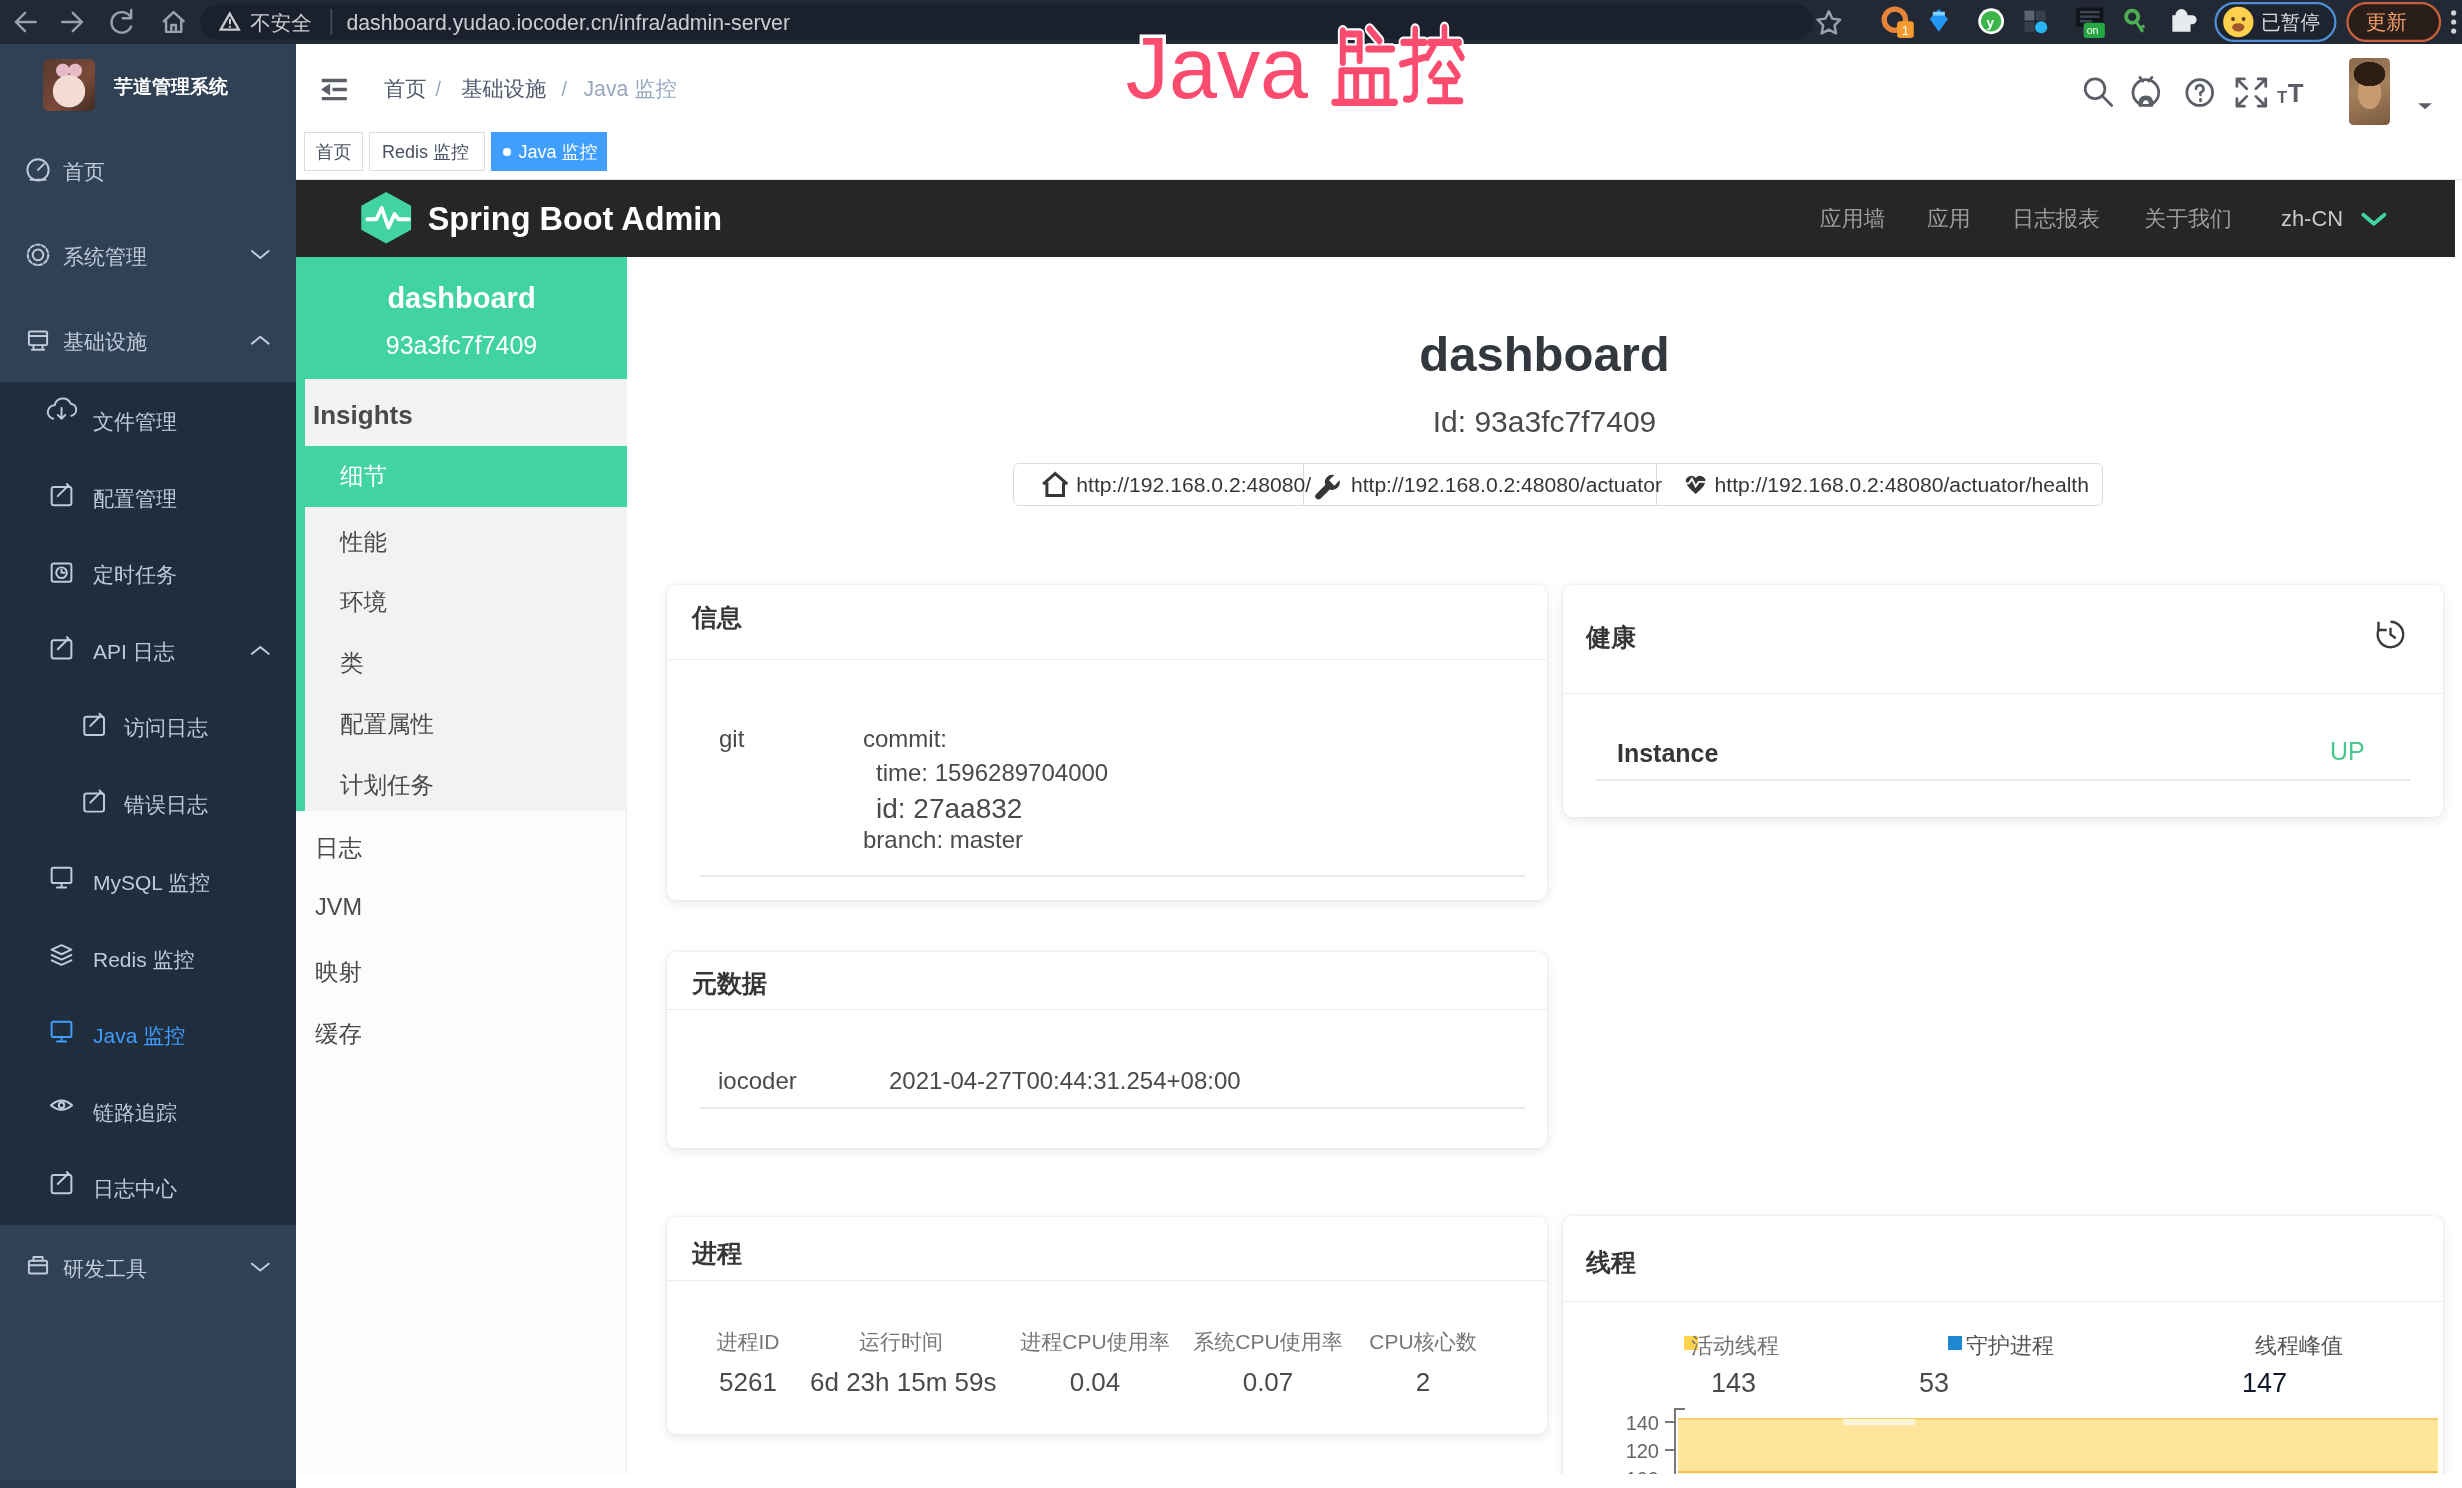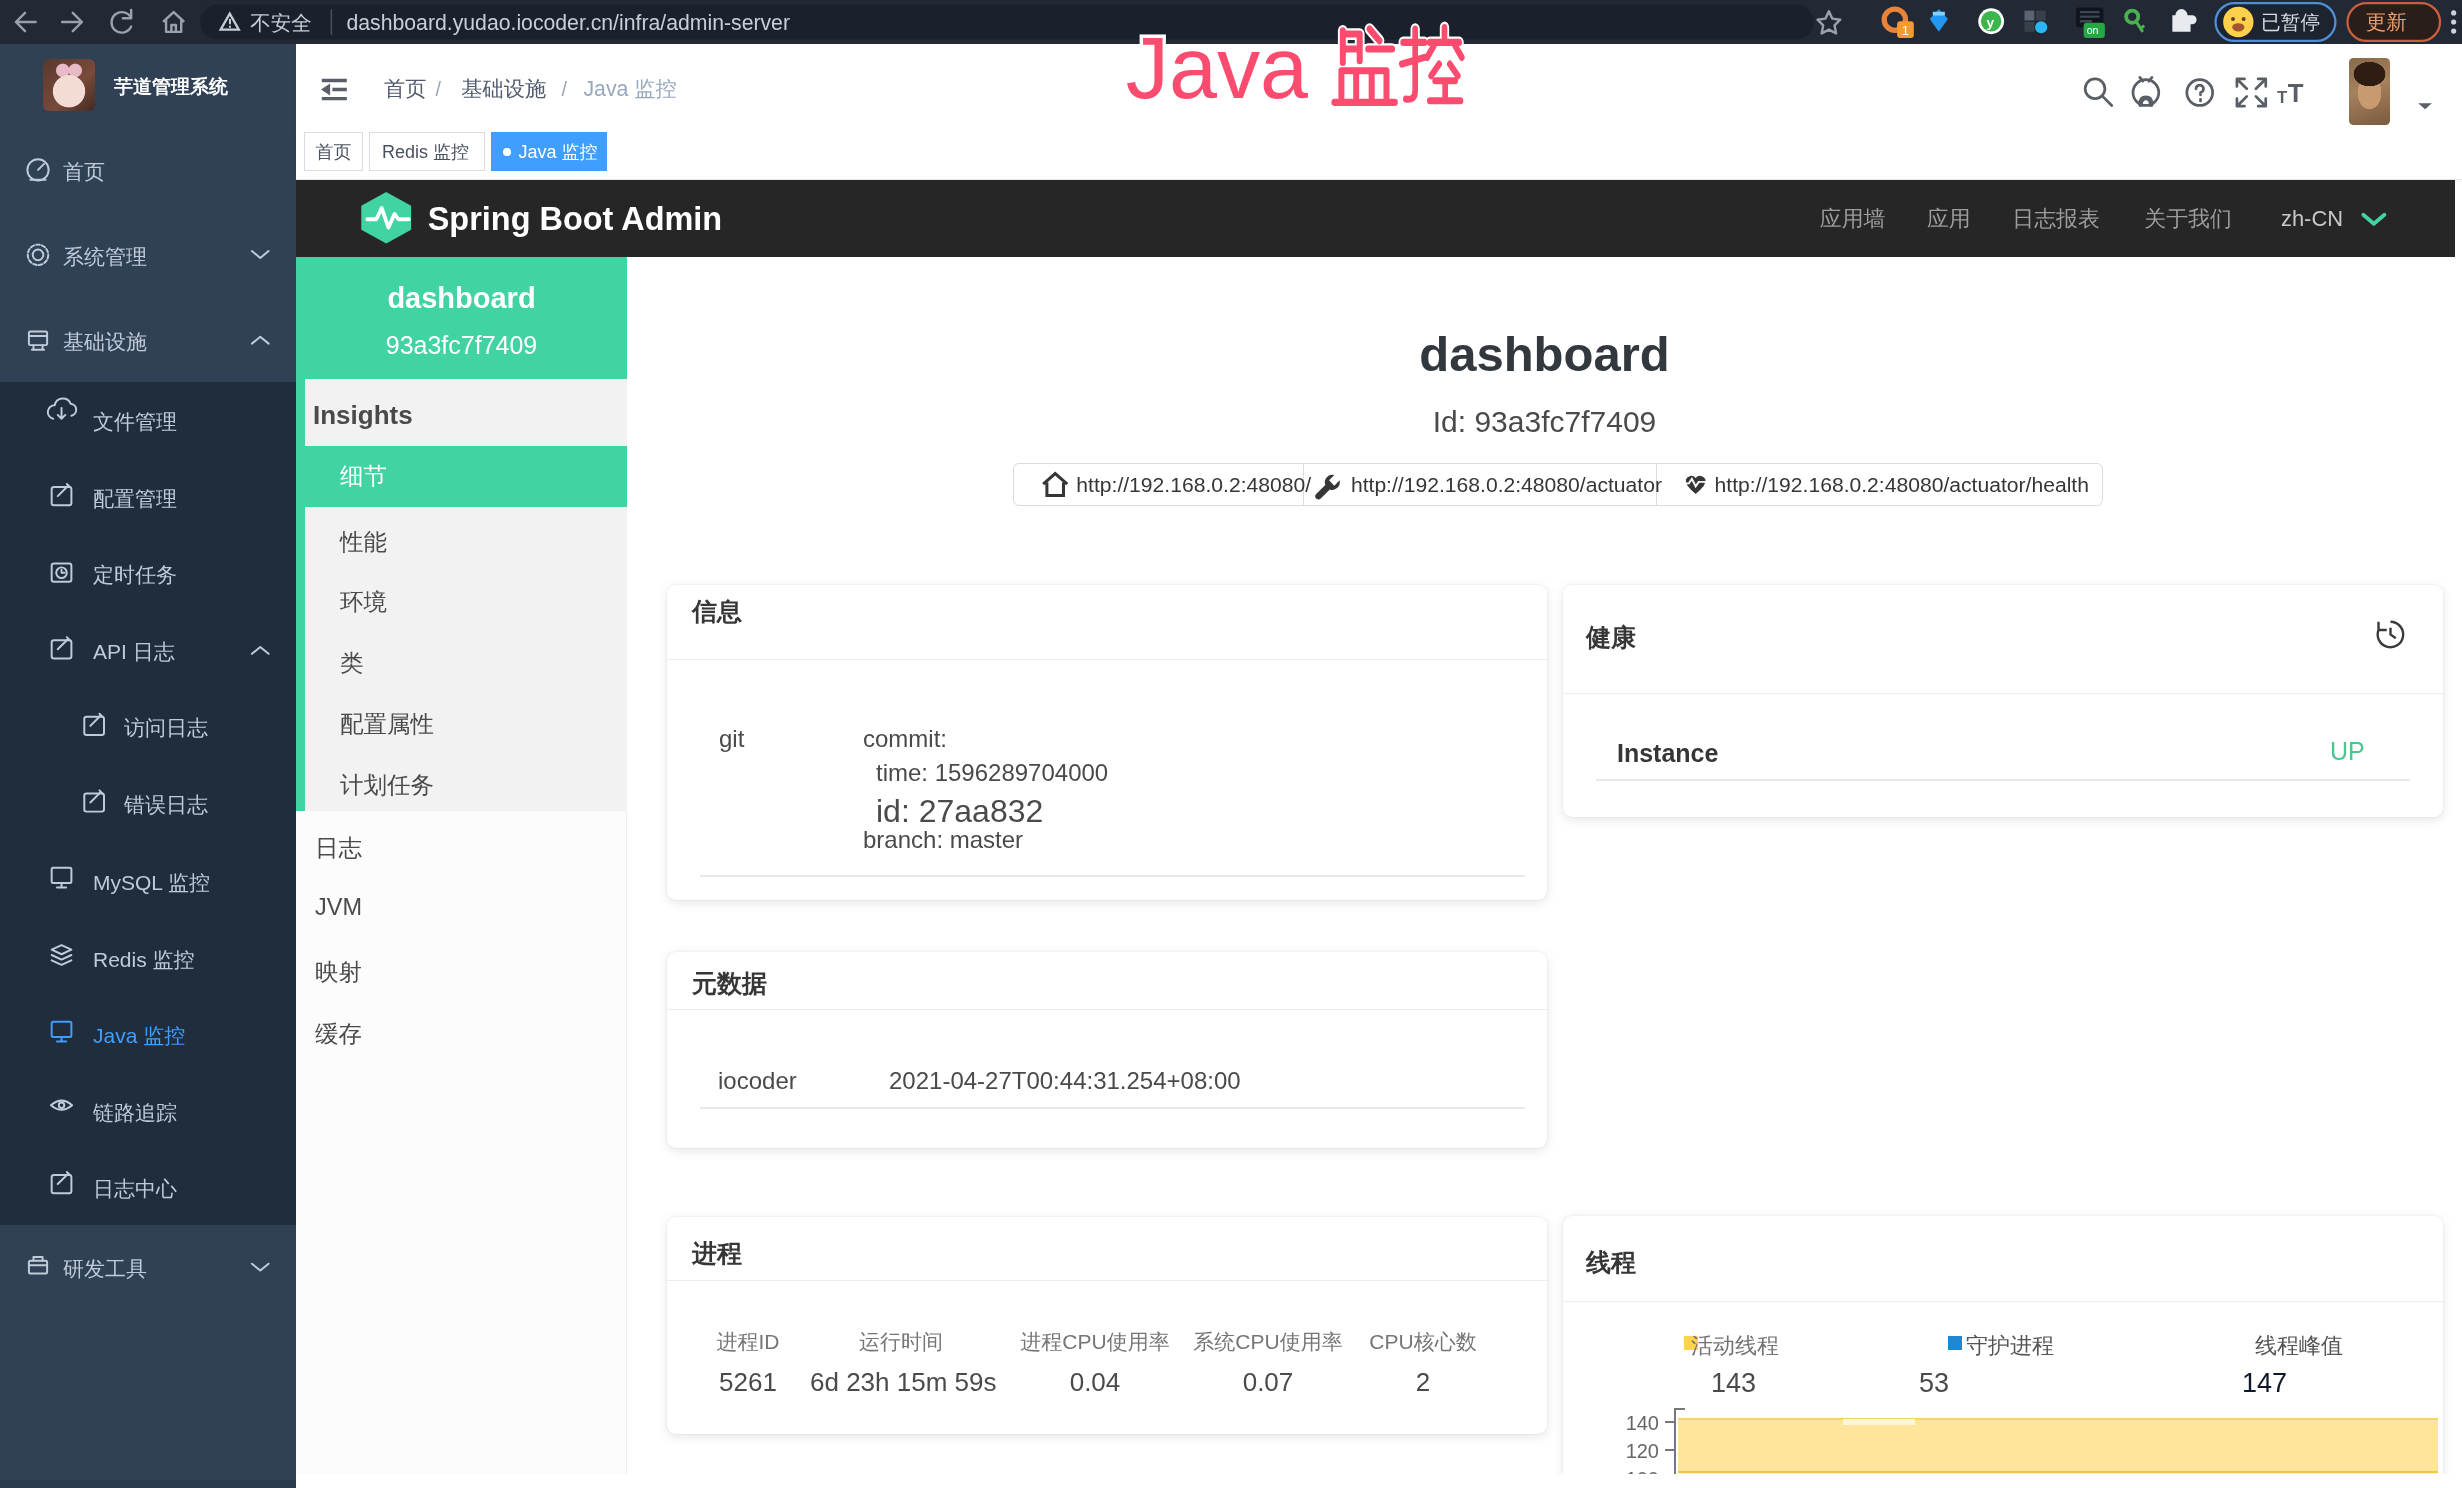--- a/index.html
+++ b/index.html
@@ -226,25 +226,25 @@
  <text x="80" y="38" font-size="28" fill="#363636">http://192.168.0.2:48080/</text>
  <path d="M422 16 a10 10 0 0 0 -12 13 l-12 12 a4 4 0 0 0 6 6 l12 -12 a10 10 0 0 0 13 -12 l-7 7 l-7 -7 Z" fill="#363636"></path>
  <text x="444" y="38" font-size="28" fill="#363636">http://192.168.0.2:48080/actuator</text>
  <path d="M888 22 a7.5 7.5 0 0 1 13 -2 a7.5 7.5 0 0 1 13 2 q2 7 -13 19 q-15 -12 -13 -19 Z" fill="#363636"></path>
  <path d="M884 27 h8 l4 -6 l5 10 l4 -6 h10" fill="none" stroke="#fff" stroke-width="2.6"></path>
  <text x="926" y="38" font-size="28" fill="#363636">http://192.168.0.2:48080/actuator/health</text>
 </svg>
 
 <div class="card" style="left:667px;top:585px;width:880px;height:315px">
  <div class="chd" style="height:75px"></div>
- <div class="ctt" style="left:25px;top:10px">信息</div>
+ <div class="ctt" style="left:25px;top:16px">信息</div>
  <div class="a" style="left:52px;top:140px;font-size:24px;color:#4a4a4a">git</div>
  <div class="a" style="left:196px;top:140px;font-size:24px;color:#4a4a4a">commit:</div>
  <div class="a" style="left:209px;top:174px;font-size:24px;color:#4a4a4a">time: 1596289704000</div>
- <div class="a" style="left:209px;top:208px;font-size:32px;color:#4a4a4a">id: 27aa832</div>
+ <div class="a" style="left:209px;top:208px;font-size:28px;color:#4a4a4a">id: 27aa832</div>
  <div class="a" style="left:196px;top:241px;font-size:24px;color:#4a4a4a">branch: master</div>
  <div class="rline" style="left:33px;top:290px;width:825px"></div>
 </div>
 
 <div class="card" style="left:1563px;top:585px;width:880px;height:232px">
  <div class="chd" style="height:109px"></div>
  <div class="ctt" style="left:23px;top:36px">健康</div>
  <svg class="a" style="left:811px;top:33px" width="33" height="33" viewBox="0 0 44 44">
   <path d="M22 5 a17 17 0 1 1 -16 11 M6 5 v11 h11" fill="none" stroke="#3a3a3a" stroke-width="3.2"></path>
   <path d="M22 13 v9 l7 5" fill="none" stroke="#3a3a3a" stroke-width="3.2"></path>

